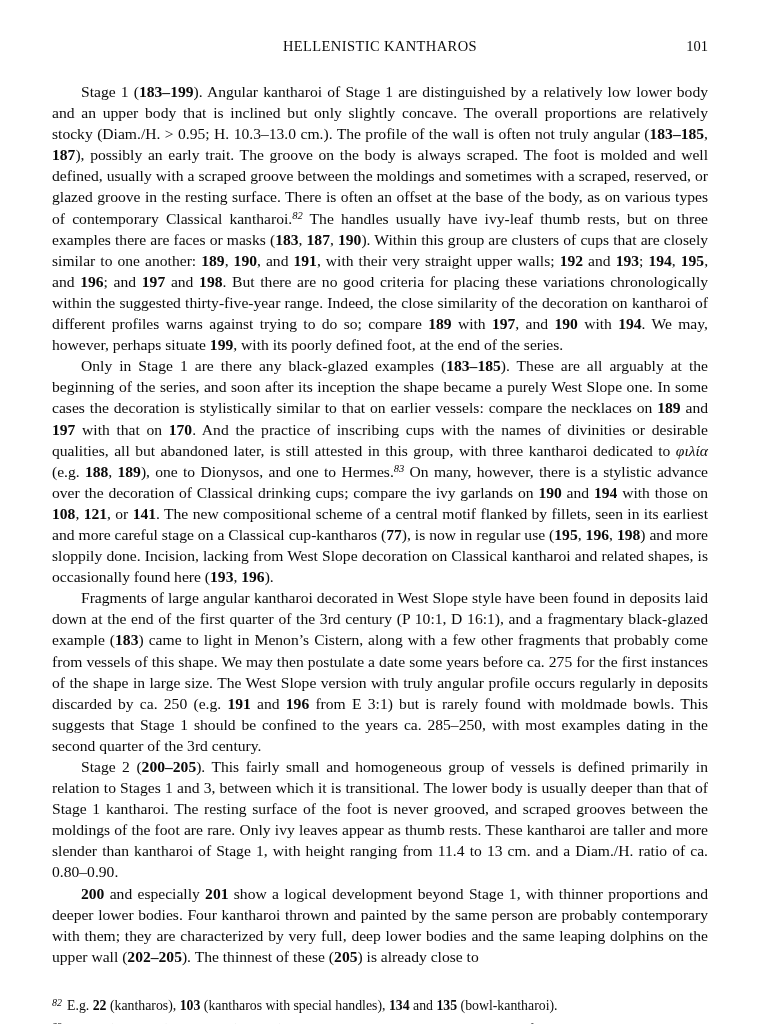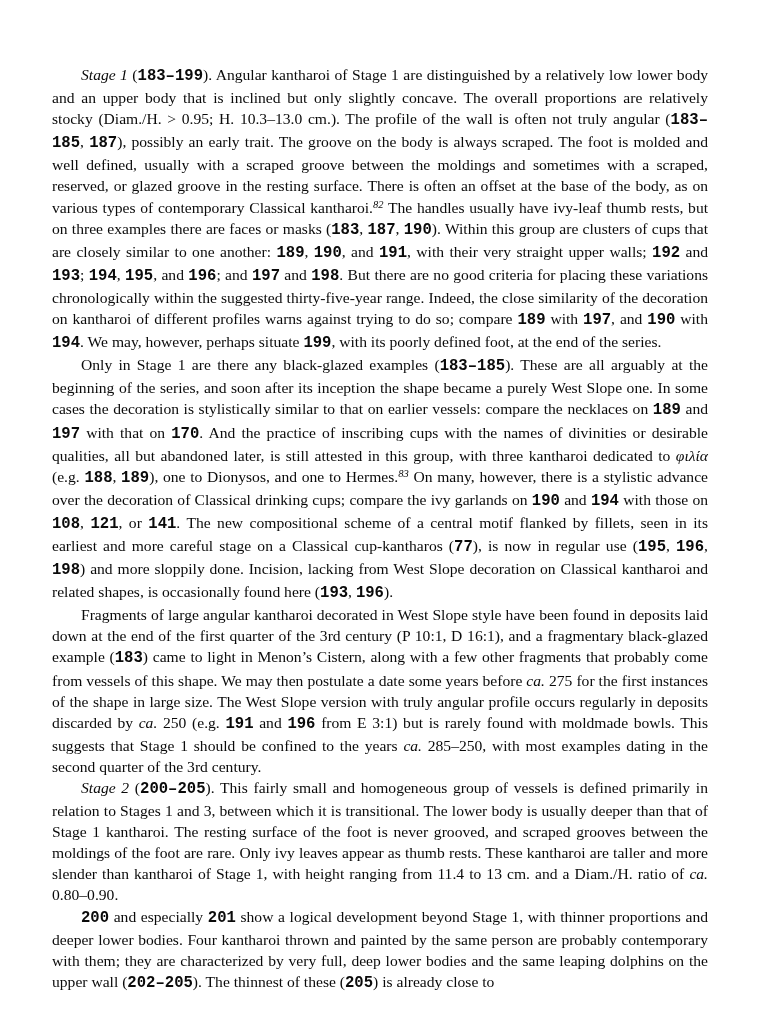--- a/index.html
+++ b/index.html
@@ -38,22 +38,22 @@
     margin-top: 26px;
     font-size: 15.6px;
     line-height: 21.1px;
     text-align: justify;
     hyphens: none;
   }
   .para {
     margin: 0;
     text-indent: 29px;
   }
-  .seg-b { font-weight: bold; font-family: Liberation Mono, monospace; }
-  .seg-i { font-style: italic; }
+  .seg-b { font-weight: bold; }
+  .seg-i { }
   .seg-g { font-style: italic; margin-top: 20px; }
   sup.seg-sup {
     font-size: 10.5px;
     line-height: 0;
     vertical-align: baseline;
     position: relative;
     top: -5px;
     font-style: italic;
   }
   .footnotes {
@@ -62,25 +62,30 @@
     line-height: 24px;
     text-align: left;
   }
   .footnote { margin: 0; padding-left: 12px; text-indent: -12px; }
   .footnote sup.fn-marker { margin-right: 5px; top: -4px; font-size: 10px; }
 </style>
 </head>
 <body>
 
 <div class="page">
+  <div class="running-head">
+    <span>HELLENISTIC KANTHAROS</span>
+    <span class="page-num">101</span>
+  </div>
 
   <div class="body-text">
       <p class="para"><span class="seg-i">Stage 1</span><span> (</span><span class="seg-b">183–199</span><span>). Angular kantharoi of Stage 1 are distinguished by a relatively low lower body and an upper body that is inclined but only slightly concave. The overall proportions are relatively stocky (Diam./H. &gt; 0.95; H. 10.3–13.0 cm.). The profile of the wall is often not truly angular (</span><span class="seg-b">183–185</span><span>, </span><span class="seg-b">187</span><span>), possibly an early trait. The groove on the body is always scraped. The foot is molded and well defined, usually with a scraped groove between the moldings and sometimes with a scraped, reserved, or glazed groove in the resting surface. There is often an offset at the base of the body, as on various types of contemporary Classical kantharoi.</span><sup class="seg-sup">82</sup><span> The handles usually have ivy-leaf thumb rests, but on three examples there are faces or masks (</span><span class="seg-b">183</span><span>, </span><span class="seg-b">187</span><span>, </span><span class="seg-b">190</span><span>). Within this group are clusters of cups that are closely similar to one another: </span><span class="seg-b">189</span><span>, </span><span class="seg-b">190</span><span>, and </span><span class="seg-b">191</span><span>, with their very straight upper walls; </span><span class="seg-b">192</span><span> and </span><span class="seg-b">193</span><span>; </span><span class="seg-b">194</span><span>, </span><span class="seg-b">195</span><span>, and </span><span class="seg-b">196</span><span>; and </span><span class="seg-b">197</span><span> and </span><span class="seg-b">198</span><span>. But there are no good criteria for placing these variations chronologically within the suggested thirty-five-year range. Indeed, the close similarity of the decoration on kantharoi of different profiles warns against trying to do so; compare </span><span class="seg-b">189</span><span> with </span><span class="seg-b">197</span><span>, and </span><span class="seg-b">190</span><span> with </span><span class="seg-b">194</span><span>. We may, however, perhaps situate </span><span class="seg-b">199</span><span>, with its poorly defined foot, at the end of the series.</span></p>
       <p class="para"><span>Only in Stage 1 are there any black-glazed examples (</span><span class="seg-b">183–185</span><span>). These are all arguably at the beginning of the series, and soon after its inception the shape became a purely West Slope one. In some cases the decoration is stylistically similar to that on earlier vessels: compare the necklaces on </span><span class="seg-b">189</span><span> and </span><span class="seg-b">197</span><span> with that on </span><span class="seg-b">170</span><span>. And the practice of inscribing cups with the names of divinities or desirable qualities, all but abandoned later, is still attested in this group, with three kantharoi dedicated to </span><span class="seg-g">φιλία</span><span> (e.g. </span><span class="seg-b">188</span><span>, </span><span class="seg-b">189</span><span>), one to Dionysos, and one to Hermes.</span><sup class="seg-sup">83</sup><span> On many, however, there is a stylistic advance over the decoration of Classical drinking cups; compare the ivy garlands on </span><span class="seg-b">190</span><span> and </span><span class="seg-b">194</span><span> with those on </span><span class="seg-b">108</span><span>, </span><span class="seg-b">121</span><span>, or </span><span class="seg-b">141</span><span>. The new compositional scheme of a central motif flanked by fillets, seen in its earliest and more careful stage on a Classical cup-kantharos (</span><span class="seg-b">77</span><span>), is now in regular use (</span><span class="seg-b">195</span><span>, </span><span class="seg-b">196</span><span>, </span><span class="seg-b">198</span><span>) and more sloppily done. Incision, lacking from West Slope decoration on Classical kantharoi and related shapes, is occasionally found here (</span><span class="seg-b">193</span><span>, </span><span class="seg-b">196</span><span>).</span></p>
       <p class="para"><span>Fragments of large angular kantharoi decorated in West Slope style have been found in deposits laid down at the end of the first quarter of the 3rd century (P 10:1, D 16:1), and a fragmentary black-glazed example (</span><span class="seg-b">183</span><span>) came to light in Menon’s Cistern, along with a few other fragments that probably come from vessels of this shape. We may then postulate a date some years before </span><span class="seg-i">ca.</span><span> 275 for the first instances of the shape in large size. The West Slope version with truly angular profile occurs regularly in deposits discarded by </span><span class="seg-i">ca.</span><span> 250 (e.g. </span><span class="seg-b">191</span><span> and </span><span class="seg-b">196</span><span> from E 3:1) but is rarely found with moldmade bowls. This suggests that Stage 1 should be confined to the years </span><span class="seg-i">ca.</span><span> 285–250, with most examples dating in the second quarter of the 3rd century.</span></p>
       <p class="para"><span class="seg-i">Stage 2</span><span> (</span><span class="seg-b">200–205</span><span>). This fairly small and homogeneous group of vessels is defined primarily in relation to Stages 1 and 3, between which it is transitional. The lower body is usually deeper than that of Stage 1 kantharoi. The resting surface of the foot is never grooved, and scraped grooves between the moldings of the foot are rare. Only ivy leaves appear as thumb rests. These kantharoi are taller and more slender than kantharoi of Stage 1, with height ranging from 11.4 to 13 cm. and a Diam./H. ratio of </span><span class="seg-i">ca.</span><span> 0.80–0.90.</span></p>
       <p class="para"><span class="seg-b">200</span><span> and especially </span><span class="seg-b">201</span><span> show a logical development beyond Stage 1, with thinner proportions and deeper lower bodies. Four kantharoi thrown and painted by the same person are probably contemporary with them; they are characterized by very full, deep lower bodies and the same leaping dolphins on the upper wall (</span><span class="seg-b">202–205</span><span>). The thinnest of these (</span><span class="seg-b">205</span><span>) is already close to</span></p>
     </div>
 
   <div class="footnotes">
+      <div class="footnote"><sup class="seg-sup fn-marker">82</sup><span>E.g. </span><span class="seg-b">22</span><span> (kantharos), </span><span class="seg-b">103</span><span> (kantharos with special handles), </span><span class="seg-b">134</span><span> and </span><span class="seg-b">135</span><span> (bowl-kantharoi).</span></div>
       <div class="footnote"><sup class="seg-sup fn-marker">83</sup><span>P 4065 (Dionysos) and P 634 (Hermes): H. A. Thompson 1934, B 23, B 24, p. 339, fig. 19.</span></div>
     </div>
 </div>
 
 </body></html>

